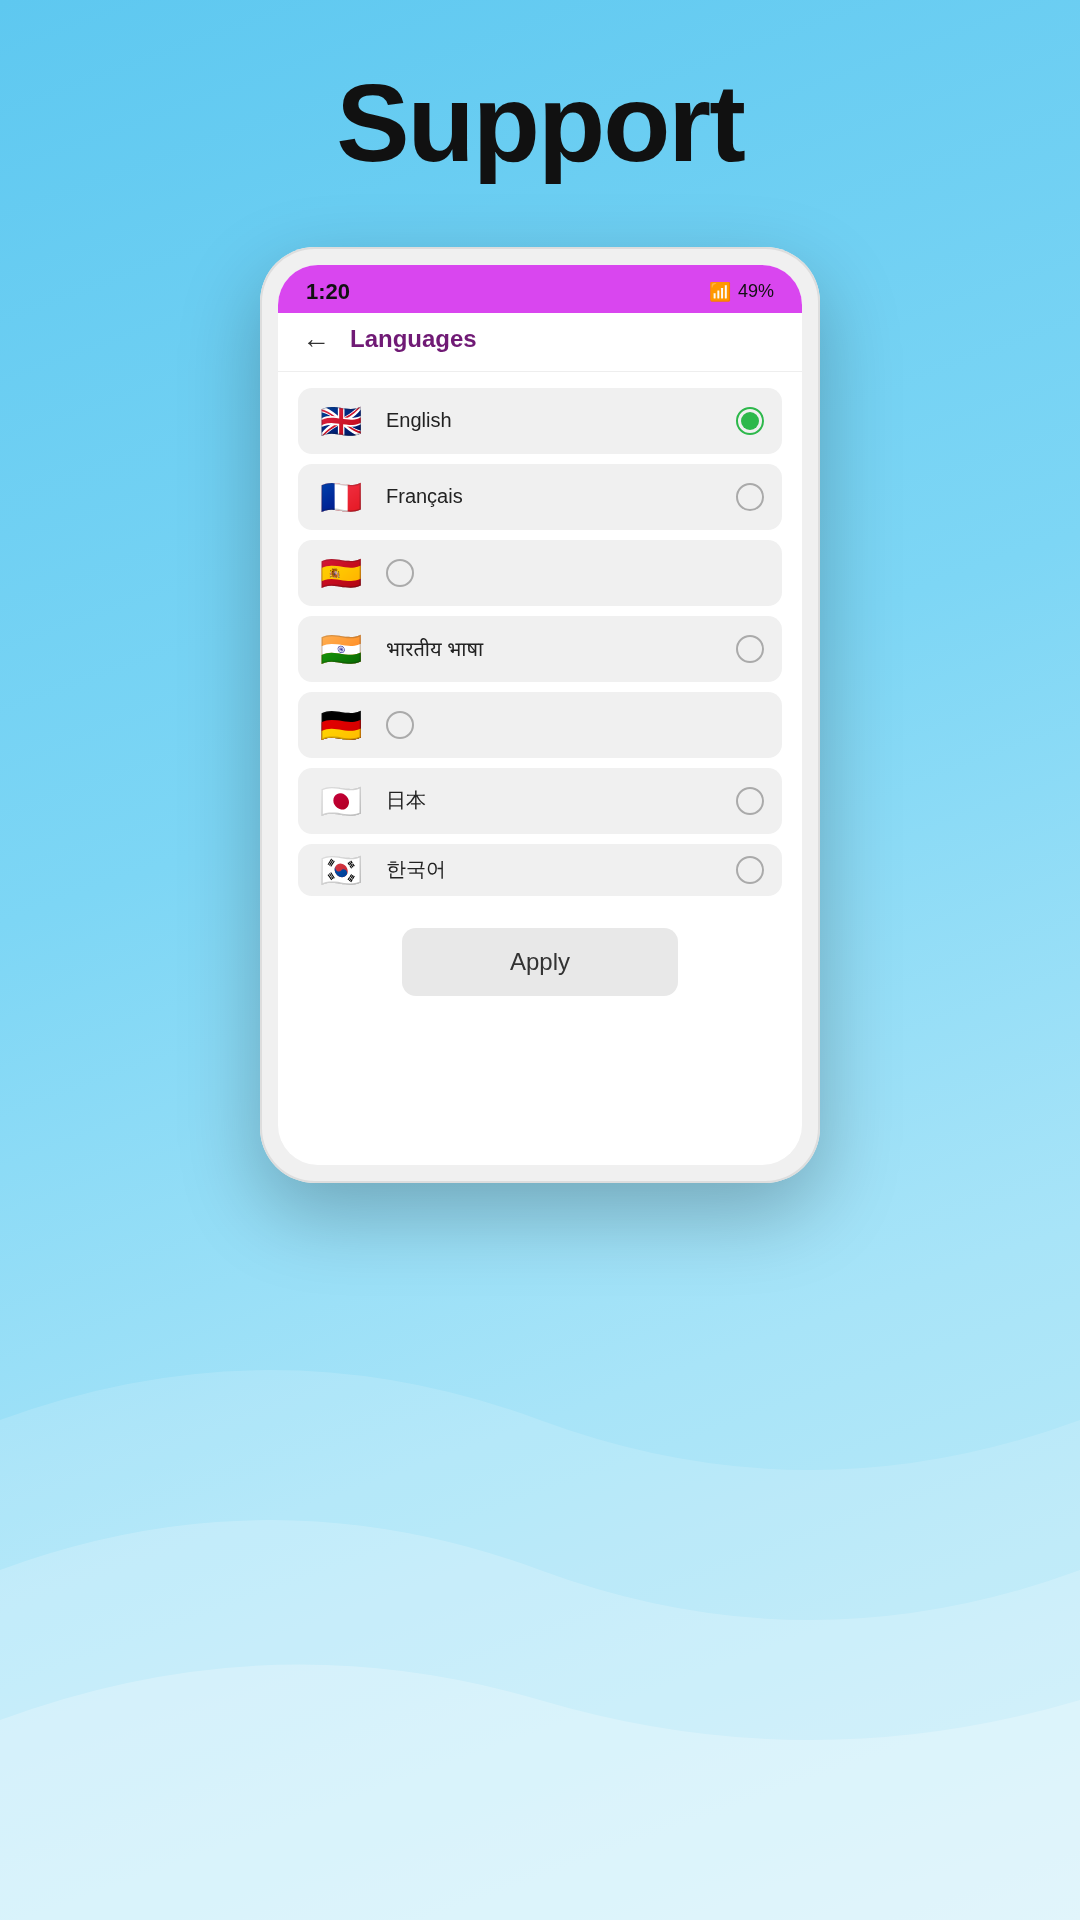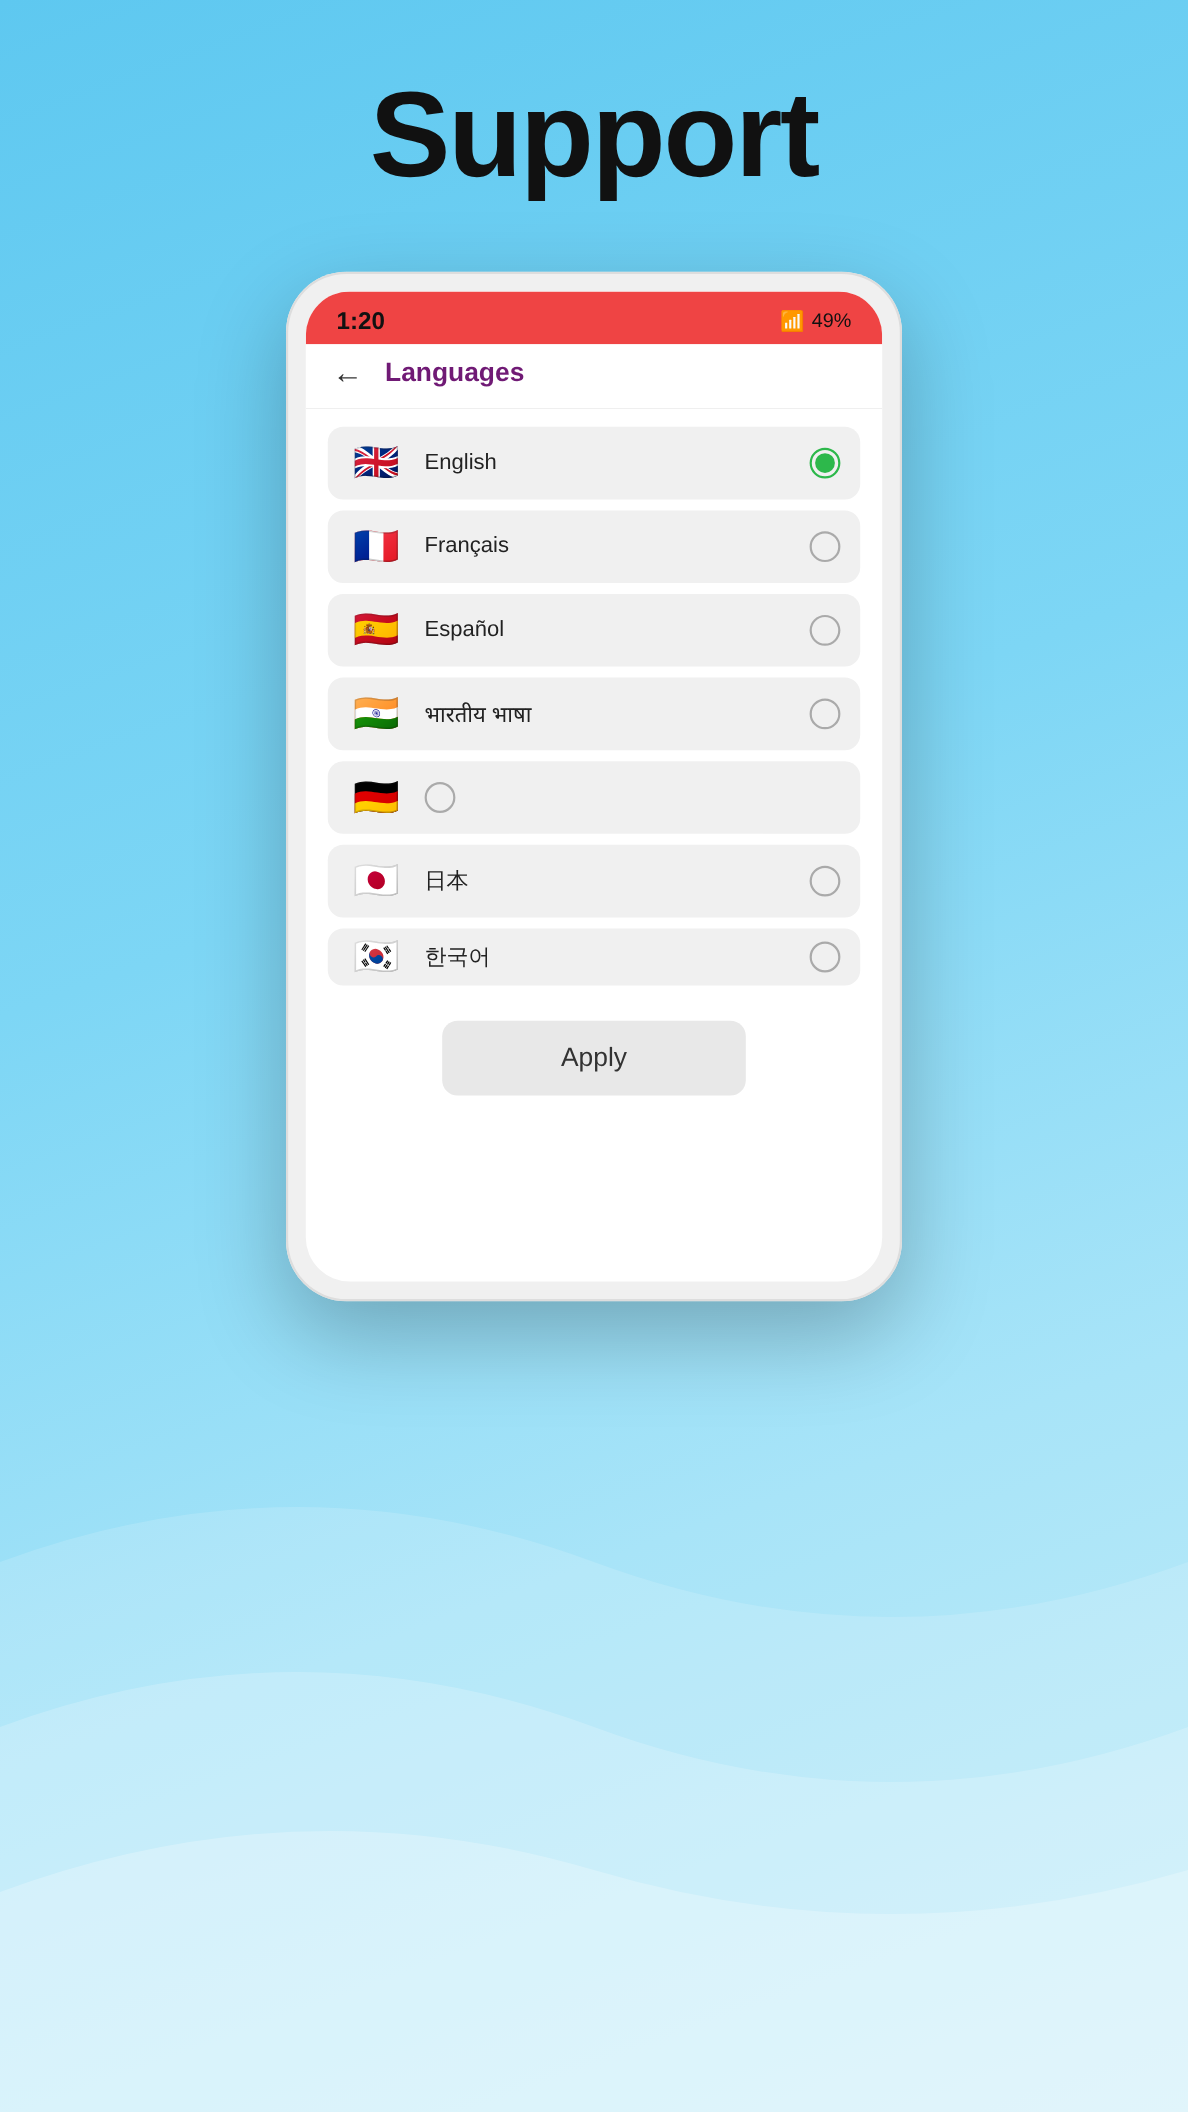--- a/index.html
+++ b/index.html
@@ -59,21 +59,21 @@
       overflow: hidden;
       min-height: 900px;
     }
 
     
     .status-bar {
       display: flex;
       justify-content: space-between;
       align-items: center;
       padding: 14px 28px 8px;
-      background: #ef4444;
+      background: #d946ef;
     }
 
     .status-time {
       font-size: 22px;
       font-weight: 600;
       color: #111;
     }
 
     .status-icons {
       display: flex;
@@ -248,21 +248,20 @@
           <span class="flag-fr">🇫🇷</span>
         </div>
         <span class="lang-name">Français</span>
         <div class="radio-btn"></div>
       </div>
 
       <div class="language-item">
         <div class="flag">
           <span class="flag-es">🇪🇸</span>
         </div>
-        <span class="lang-name">Español</span>
         <div class="radio-btn"></div>
       </div>
 
       <div class="language-item">
         <div class="flag">
           <span class="flag-in">🇮🇳</span>
         </div>
         <span class="lang-name">भारतीय भाषा</span>
         <div class="radio-btn"></div>
       </div>

